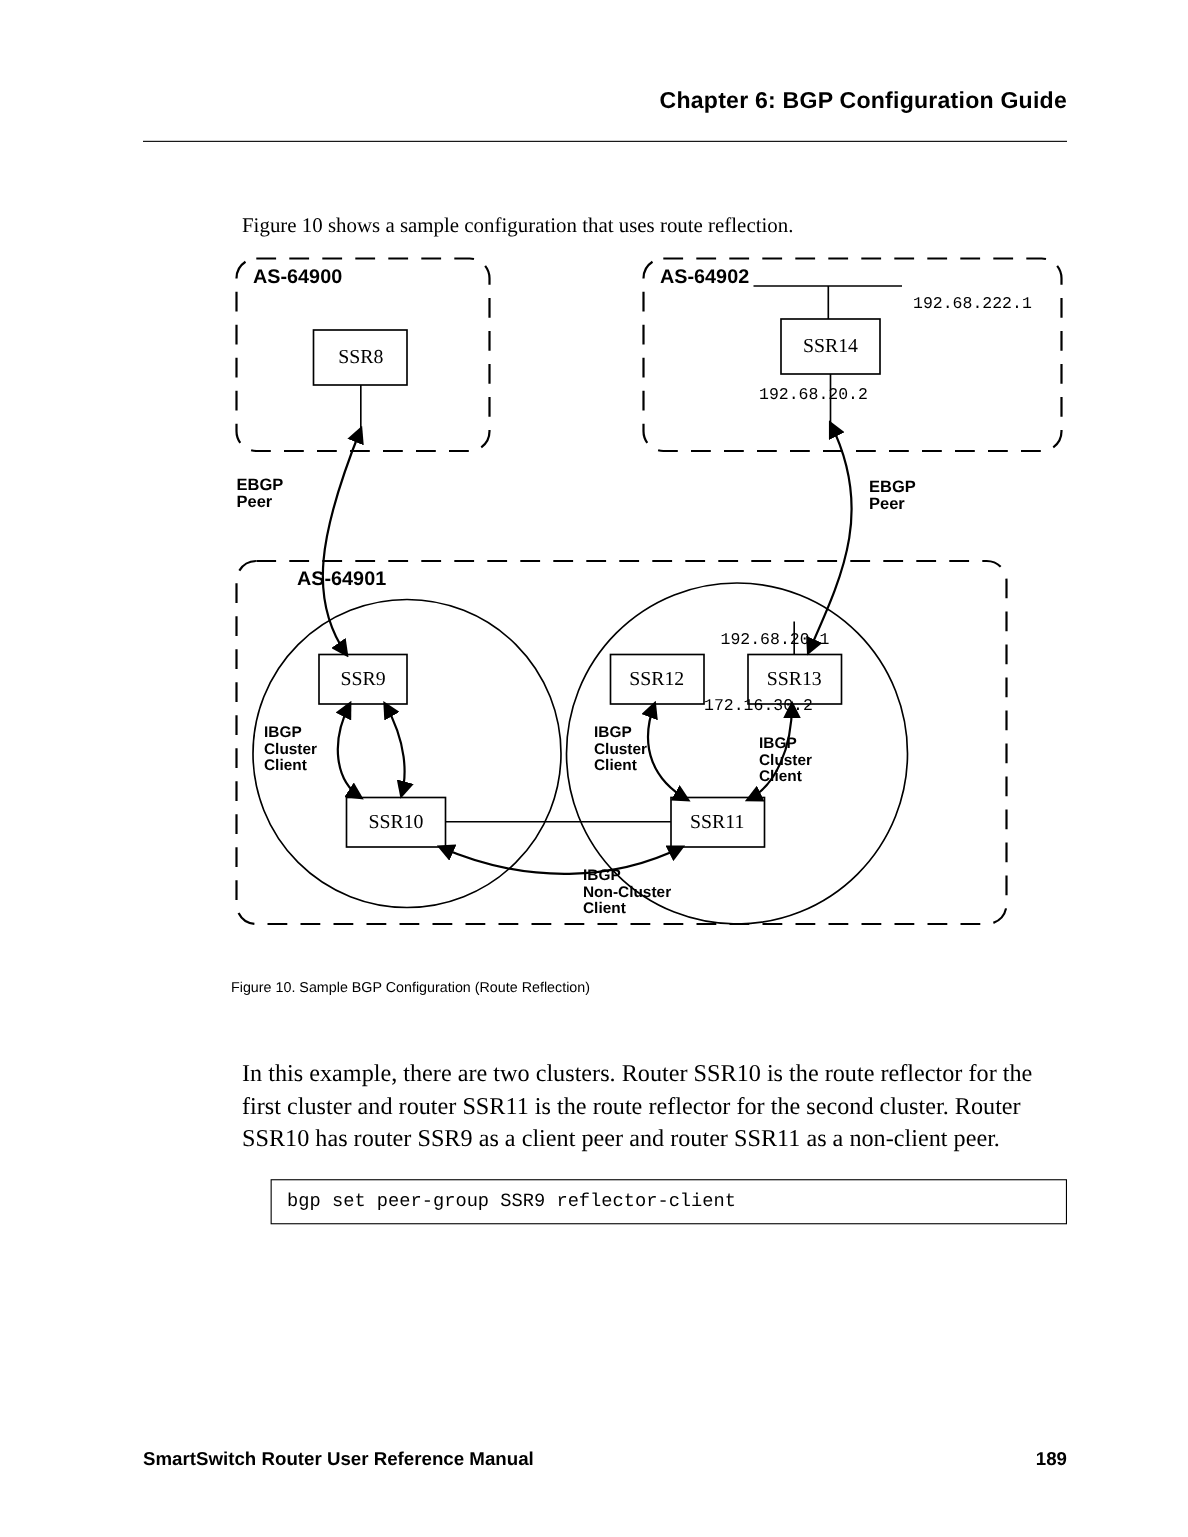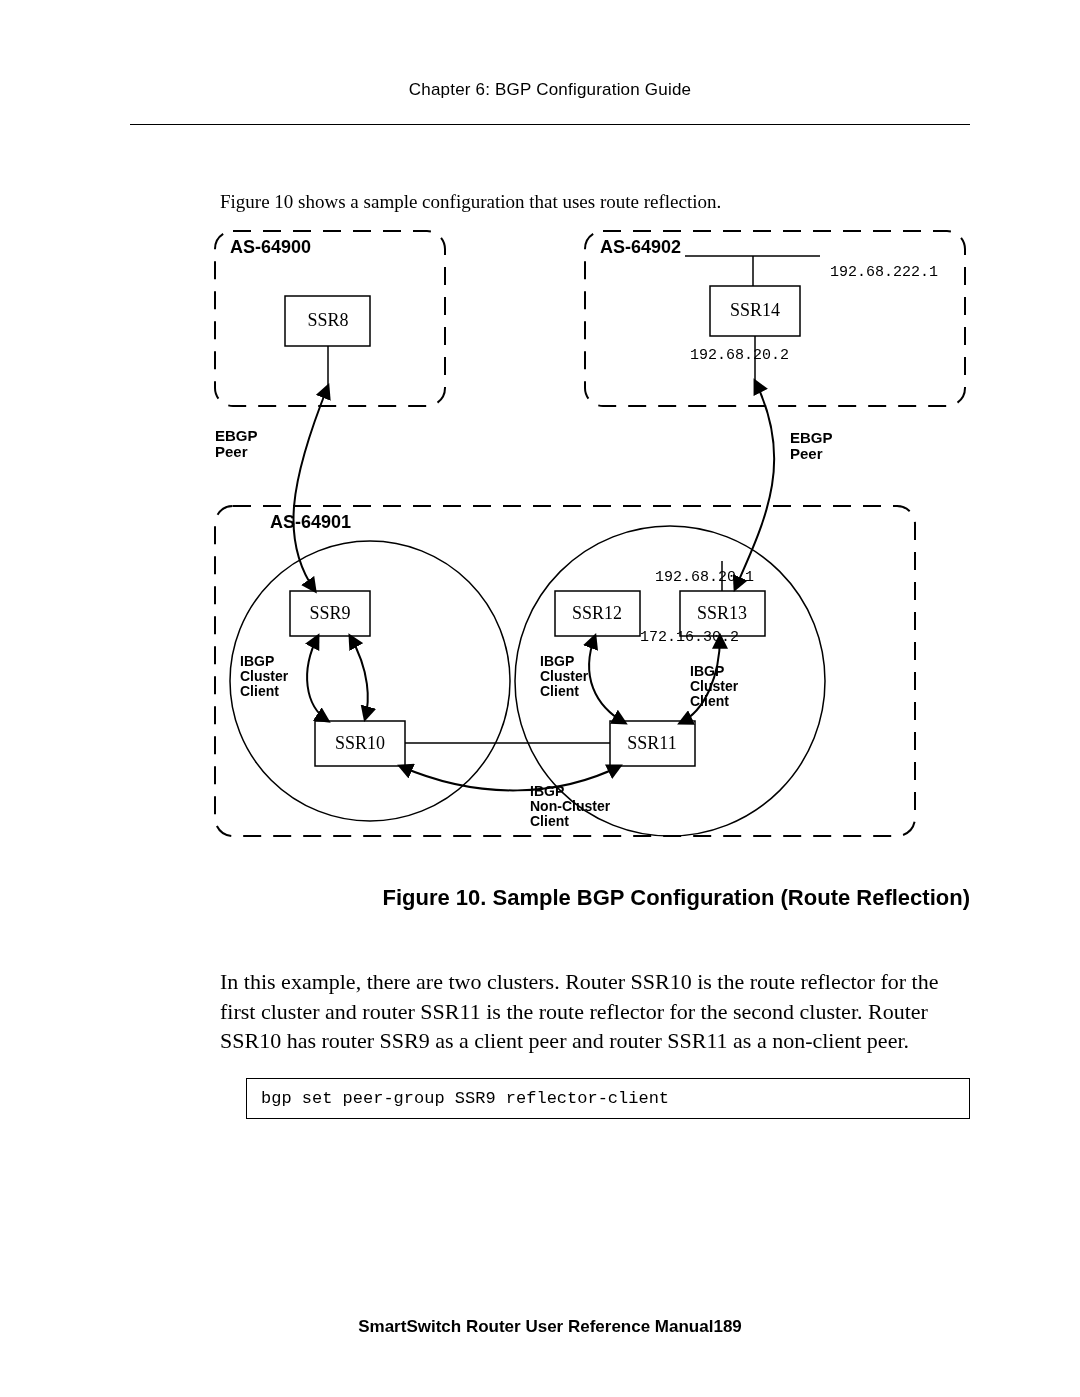--- a/index.html
+++ b/index.html
@@ -14,42 +14,42 @@
     position: relative;
     box-sizing: border-box;
     padding: 80px 110px 60px 130px;
   }
   .header-line {
     border-top: 1.5px solid #000;
     margin-top: 24px;
   }
   .chapter-header {
     font-family: Arial, Helvetica, sans-serif;
-    font-weight: normal;
-    font-size: 17px;
-    text-align: center;
+    font-weight: bold;
+    font-size: 21px;
+    text-align: right;
     letter-spacing: 0.2px;
   }
   .intro {
     font-size: 19px;
     margin-top: 66px;
     margin-left: 90px;
   }
   .intro .figlink {
     color: #000000;
   }
   .diagram-wrap {
     margin-top: 8px;
     margin-left: 70px;
   }
   .fig-caption {
     font-family: Arial, Helvetica, sans-serif;
-    font-weight: bold;
-    font-size: 22px;
-    text-align: right;
+    font-weight: normal;
+    font-size: 13px;
+    text-align: left;
     margin-top: 20px;
     margin-left: 80px;
   }
   .body-para {
     font-size: 22px;
     line-height: 1.35;
     margin-top: 56px;
     margin-left: 90px;
   }
   .body-para2 {
@@ -65,21 +65,21 @@
     padding: 10px 14px;
     font-family: "Courier New", Courier, monospace;
     font-size: 17px;
   }
   .footer {
     position: absolute;
     left: 130px;
     right: 110px;
     bottom: 60px;
     display: flex;
-    justify-content: center;
+    justify-content: space-between;
     font-family: Arial, Helvetica, sans-serif;
     font-weight: bold;
     font-size: 17px;
   }
   svg text.sans {
     font-family: Arial, Helvetica, sans-serif;
     font-weight: bold;
   }
   svg text.serif {
     font-family: "Times New Roman", Times, serif;

